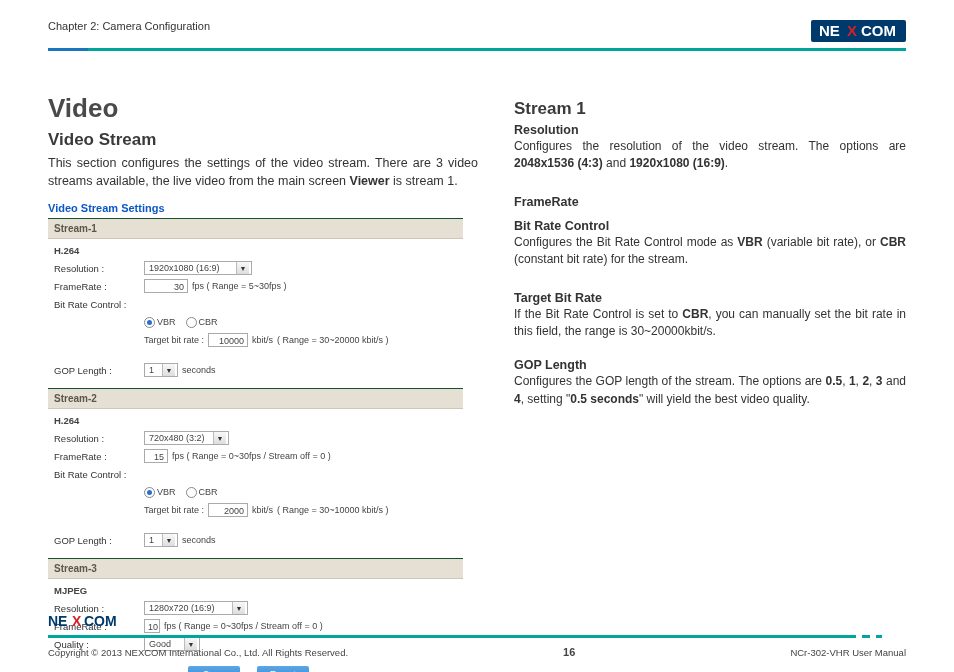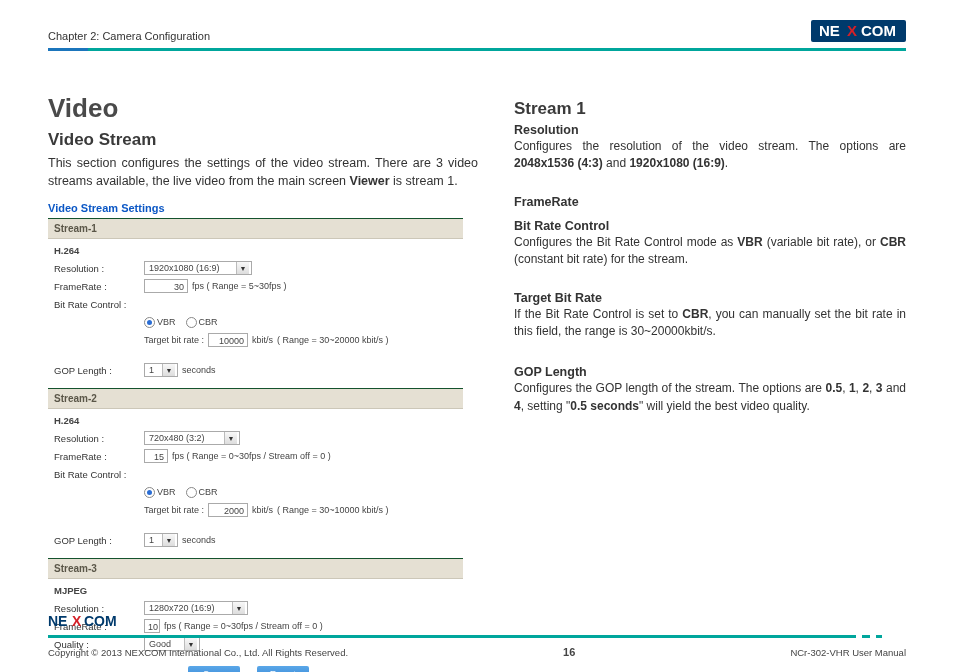--- a/index.html
+++ b/index.html
@@ -14,21 +14,21 @@
   }
   .page {
     padding: 20px 48px 0 48px;
     box-sizing: border-box;
     height: 100%;
     position: relative;
   }
   .top-bar {
     display: flex;
     justify-content: space-between;
-    align-items: flex-end;
+    align-items: flex-start;
     padding-bottom: 4px;
   }
   .chapter {
     font-size: 11px;
     color: #333;
   }
   .logo-top svg, .logo-bottom svg { display: block; }
   .top-rule {
     height: 3px;
     background: #00a69c;
@@ -231,21 +231,21 @@
             </span>
             <span class="note">seconds</span>
           </div>
         </div>
 
         <div class="vss-band">Stream-2</div>
         <div class="vss-block">
           <div class="vss-codec">H.264</div>
           <div class="vss-row">
             <span class="vss-label">Resolution :</span>
-            <span class="sel" style="width:96px">
+            <span class="sel" style="width:85px">
               <span>720x480 (3:2)</span>
                 <span class="arrow">▼</span>
             </span>
           </div>
           <div class="vss-row">
             <span class="vss-label">FrameRate :</span>
             <span class="tinput" style="width:24px">15</span>
             <span class="note">fps  ( Range = 0~30fps / Stream off = 0 )</span>
           </div>
           <div class="vss-row">
@@ -317,21 +317,21 @@
       <h3 style="">Bit Rate Control</h3>
       <p>
         <span>Configures the Bit Rate Control mode as </span><span class="strong">VBR</span><span> (variable bit rate), or </span><span class="strong">CBR</span><span> (constant bit rate) for the stream.</span>
       </p>
 
       <h3 style="margin-top:22px">Target Bit Rate</h3>
       <p>
         <span>If the Bit Rate Control is set to </span><span class="strong">CBR</span><span>, you can manually set the bit rate in this field, the range is 30~20000kbit/s.</span>
       </p>
 
-      <h3 style="margin-top:25px">GOP Length</h3>
+      <h3 style="margin-top:18px">GOP Length</h3>
       <p>
         <span>Configures the GOP length of the stream. The options are </span><span class="strong">0.5</span><span>, </span><span class="strong">1</span><span>, </span><span class="strong">2</span><span>, </span><span class="strong">3</span><span> and </span><span class="strong">4</span><span>, setting "</span><span class="strong">0.5 seconds</span><span>" will yield the best video quality.</span>
       </p>
     </div>
   </div>
 
   <span class="logo-bottom">
     <svg width="78" height="18">
       <text x="0" y="14" fill="#003a6c" font-family="Arial" font-weight="900" font-size="14">NE</text>
       <text x="24" y="14" fill="#d42027" font-family="Arial" font-weight="900" font-size="14">X</text>

